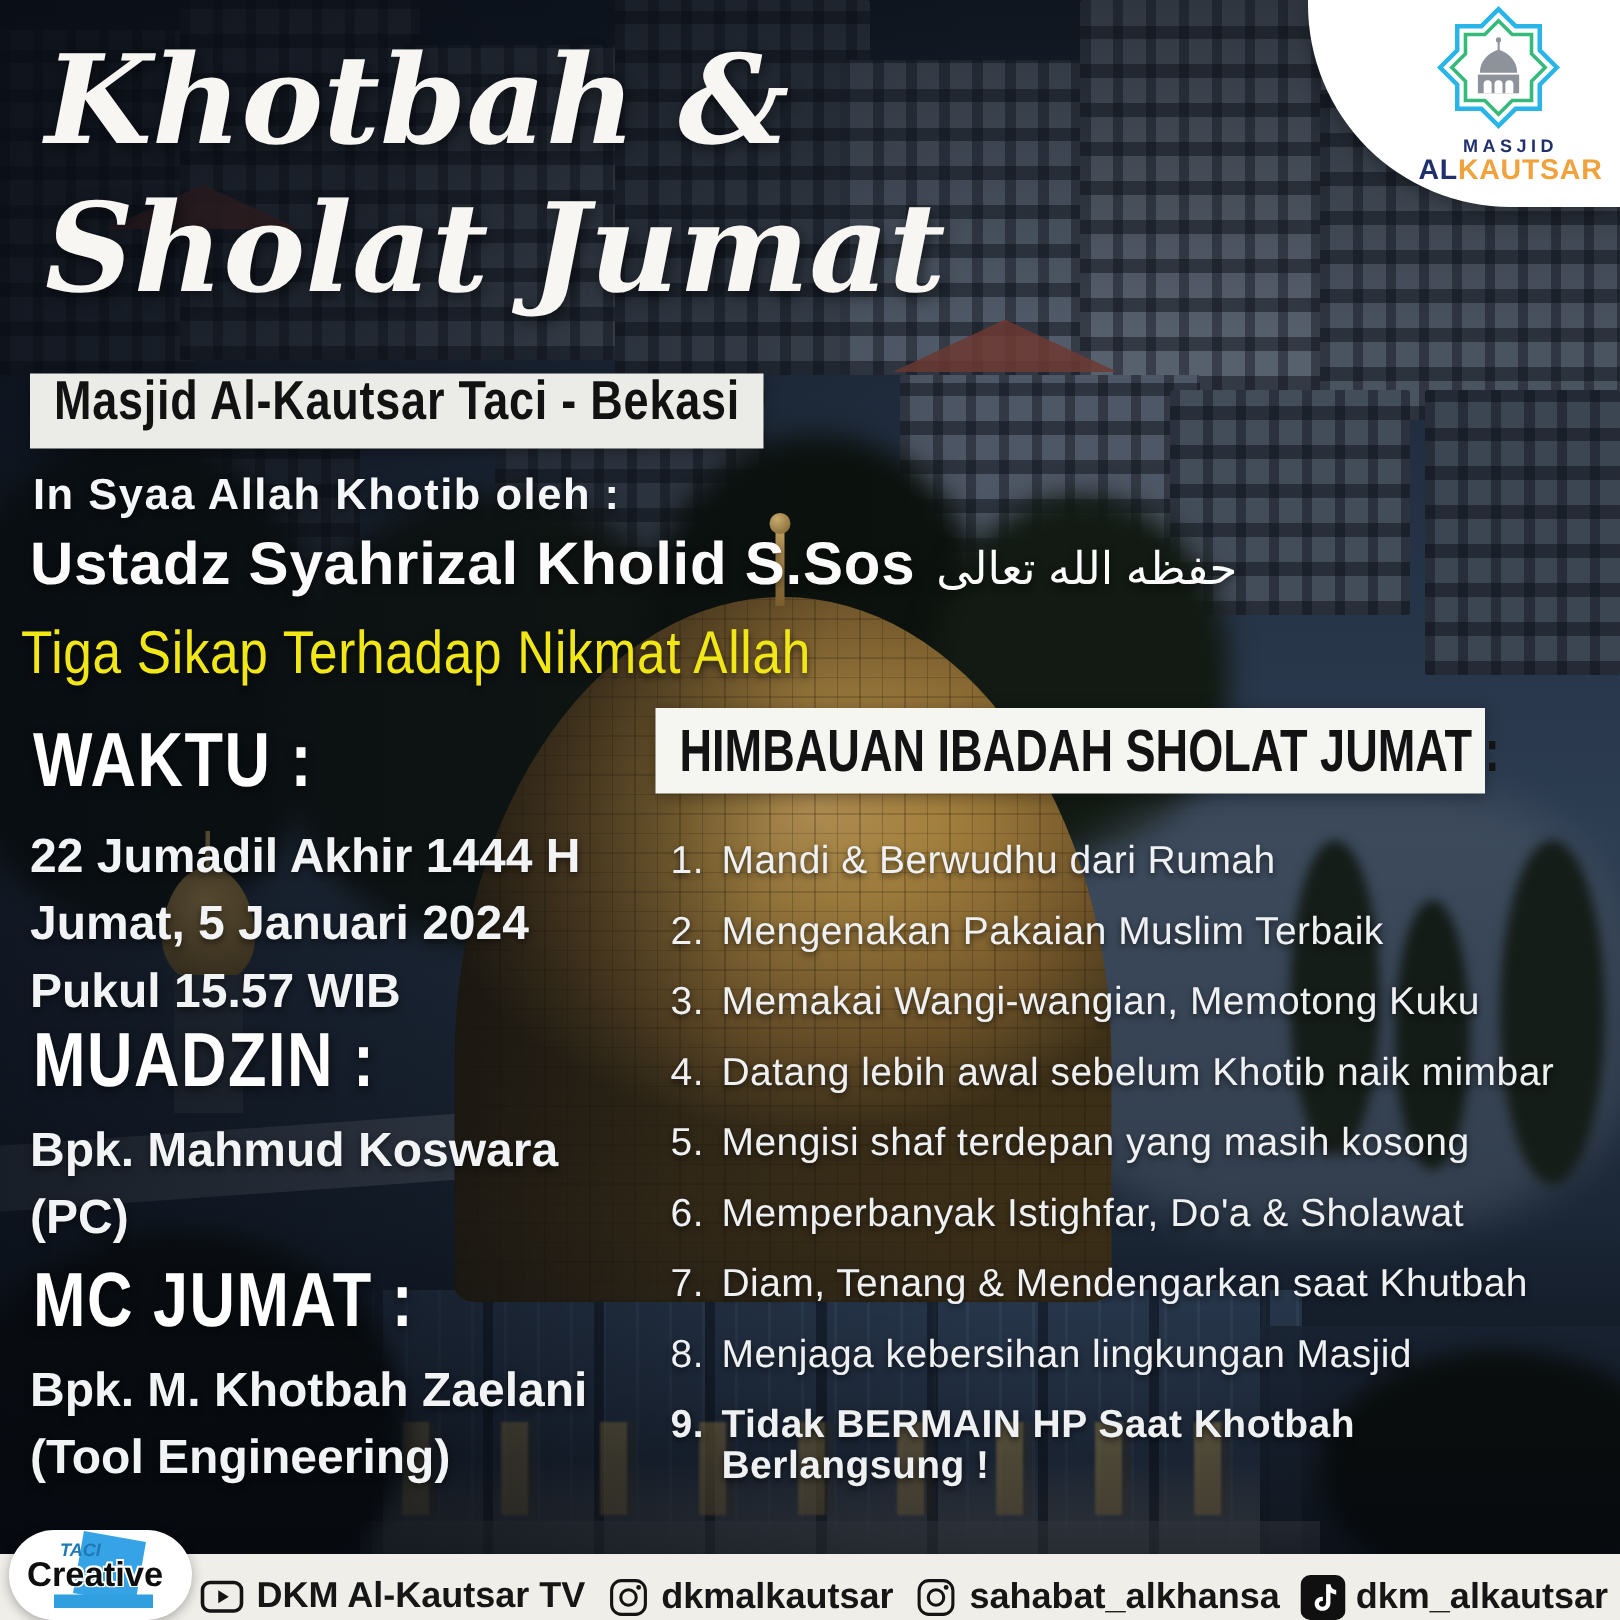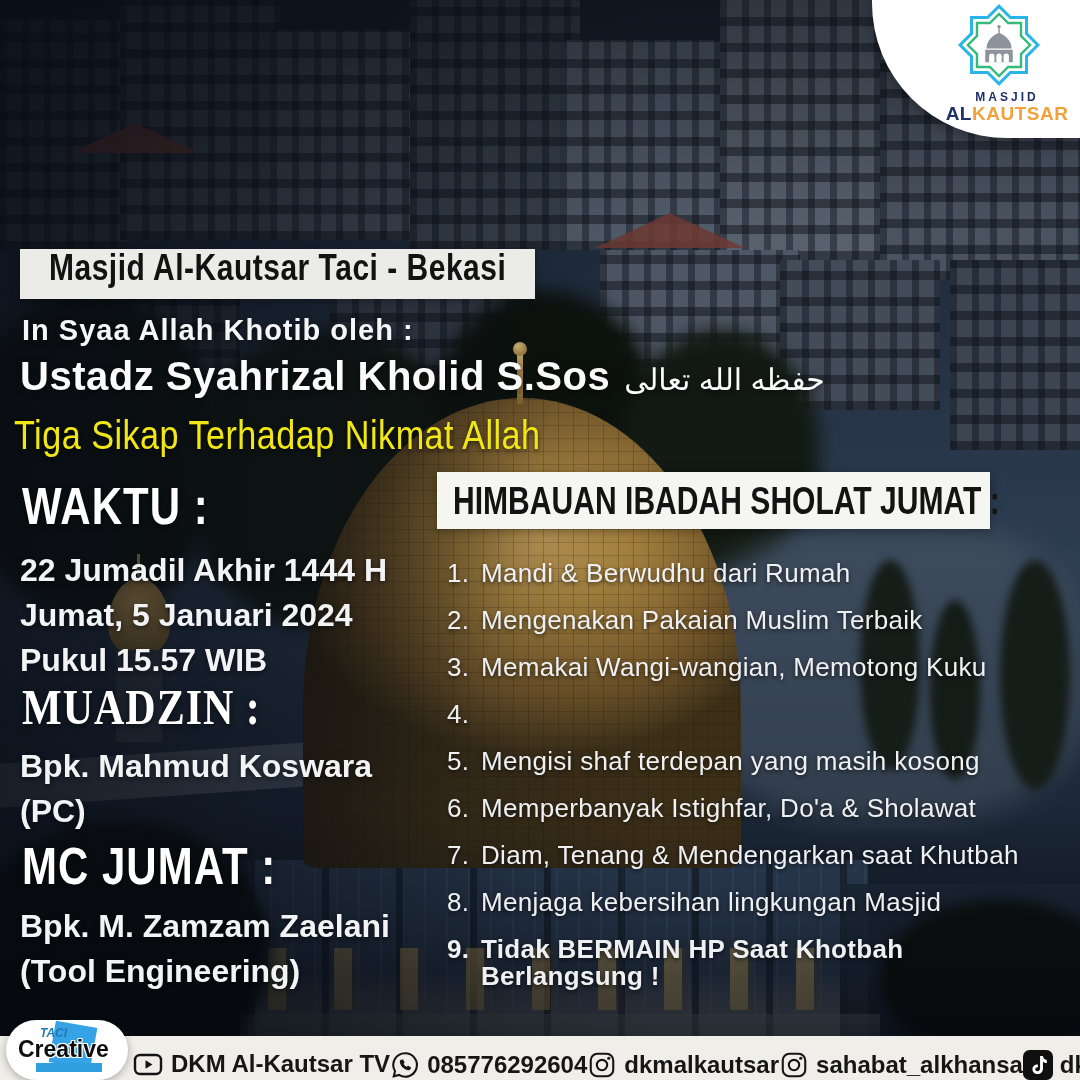--- a/index.html
+++ b/index.html
@@ -44,21 +44,21 @@
   
   .ov-left{background:linear-gradient(90deg, rgba(8,12,20,.74) 0, rgba(8,12,20,.46) 300px, rgba(8,12,20,.14) 520px, rgba(8,12,20,0) 660px);}
   .ov-top{background:linear-gradient(180deg, rgba(8,12,20,.5), rgba(8,12,20,0) 230px);}
   .ov-bottom{background:linear-gradient(0deg, rgba(5,8,14,.85) 0, rgba(5,8,14,.3) 150px, rgba(5,8,14,0) 270px);}
   
   .cond{display:inline-block;transform:scaleY(1.22);transform-origin:left bottom;}
   .title{position:absolute;left:30px;top:18px;color:#f7f6f2;
     font-family:"DejaVu Serif",serif;font-style:italic;font-weight:bold;
     font-size:82px;line-height:99px;text-shadow:2px 3px 10px rgba(0,0,0,.55);}
   .badge{position:absolute;left:20px;top:249px;background:#ebebe8;color:#121212;
-    padding:6px 29px 10px;font-weight:bold;font-size:30px;letter-spacing:.5px;
+    padding:6px 16px 10px;font-weight:bold;font-size:30px;letter-spacing:.5px;
     box-shadow:0 2px 8px rgba(0,0,0,.3);}
   .intro{position:absolute;left:22px;top:314px;color:#f5f6f8;font-weight:bold;font-size:29px;letter-spacing:1px;text-shadow:0 2px 5px rgba(0,0,0,.5);}
   .speaker{position:absolute;left:20px;top:354px;color:#fbfbfc;font-weight:bold;font-size:40px;letter-spacing:.5px;text-shadow:0 2px 6px rgba(0,0,0,.55);}
   .speaker .arabic{font-size:30px;font-weight:normal;margin-left:14px;}
   .topic{position:absolute;left:14px;top:417px;color:#f2e716;font-weight:normal;font-size:36px;letter-spacing:.5px;text-shadow:0 2px 5px rgba(0,0,0,.6);}
   .sec-h{position:absolute;color:#ffffff;font-weight:bold;font-size:42px;letter-spacing:1px;text-shadow:0 2px 6px rgba(0,0,0,.6);}
   .sec-lines{position:absolute;color:#f2f3f5;font-weight:bold;font-size:32px;line-height:45px;text-shadow:0 2px 5px rgba(0,0,0,.55);}
   .panel-h{position:absolute;left:437px;top:472px;width:553px;height:57px;background:#f5f5f2;
     display:flex;align-items:center;padding-left:16px;box-sizing:border-box;box-shadow:0 2px 10px rgba(0,0,0,.35);}
   .panel-h span{color:#131313;font-weight:bold;font-size:31px;white-space:nowrap;
@@ -149,45 +149,49 @@
       <g fill="#ffffff">
         <path d="M38.5 70 v-7 a3.1 3.1 0 0 1 6.2 0 v7 z"></path>
         <path d="M46.9 70 v-7 a3.1 3.1 0 0 1 6.2 0 v7 z"></path>
         <path d="M55.3 70 v-7 a3.1 3.1 0 0 1 6.2 0 v7 z"></path>
       </g>
     </svg>
     <div class="lg-masjid">MASJID</div>
     <div class="lg-name"><span class="lg-al">AL</span><span class="lg-kautsar">KAUTSAR</span></div>
   </div>
 
+  <div class="title">
+    <div>Khotbah &amp;</div>
+    <div>Sholat Jumat</div>
+  </div>
 
   <div class="badge"><span class="cond">Masjid Al-Kautsar Taci - Bekasi</span></div>
 
   <div class="intro">In Syaa Allah Khotib oleh :</div>
   <div class="speaker">
     <span>Ustadz Syahrizal Kholid S.Sos</span><span class="arabic" dir="rtl">حفظه الله تعالى</span>
   </div>
   <div class="topic"><span class="cond" style="transform:scale(.95,1.12);">Tiga Sikap Terhadap Nikmat Allah</span></div>
 
   <div class="sec-h" style="left:22px;top:488px;"><span class="cond">WAKTU :</span></div>
   <div class="sec-lines" style="left:20px;top:548px;">
     <div>22 Jumadil Akhir 1444 H</div>
     <div>Jumat, 5 Januari 2024</div>
     <div>Pukul 15.57 WIB</div>
   </div>
 
-  <div class="sec-h" style="left:22px;top:688px;font-family:Liberation Serif, serif;"><span class="cond">MUADZIN :</span></div>
+  <div class="sec-h" style="left:22px;top:688px;"><span class="cond">MUADZIN :</span></div>
   <div class="sec-lines" style="left:20px;top:744px;">
     <div>Bpk. Mahmud Koswara</div>
     <div>(PC)</div>
   </div>
 
   <div class="sec-h" style="left:22px;top:848px;"><span class="cond">MC JUMAT :</span></div>
   <div class="sec-lines" style="left:20px;top:904px;">
-    <div>Bpk. M. Zamzam Zaelani</div>
+    <div>Bpk. M. Khotbah Zaelani</div>
     <div>(Tool Engineering)</div>
   </div>
 
   <div class="panel-h">
       <span>HIMBAUAN IBADAH SHOLAT JUMAT :</span>
     </div>
   <ul class="advice">
     <li>
         <span class="num">1.</span>
         <span class="item-text">Mandi &amp; Berwudhu dari Rumah</span>
@@ -195,20 +199,21 @@
     <li>
         <span class="num">2.</span>
         <span class="item-text">Mengenakan Pakaian Muslim Terbaik</span>
       </li>
     <li>
         <span class="num">3.</span>
         <span class="item-text">Memakai Wangi-wangian, Memotong Kuku</span>
       </li>
     <li>
         <span class="num">4.</span>
+        <span class="item-text">Datang lebih awal sebelum Khotib naik mimbar</span>
       </li>
     <li>
         <span class="num">5.</span>
         <span class="item-text">Mengisi shaf terdepan yang masih kosong</span>
       </li>
     <li>
         <span class="num">6.</span>
         <span class="item-text">Memperbanyak Istighfar, Do'a &amp; Sholawat</span>
       </li>
     <li>
@@ -226,27 +231,20 @@
   </ul>
 
   <div class="footer-bar">
     <div class="footer-items">
       <div class="f-item">
         <svg width="32" height="32" viewBox="0 0 32 32">
           <rect x="3" y="7" width="26" height="19" rx="5" fill="none" stroke="#141414" stroke-width="2.4"></rect>
           <path d="M13.5 12.2 20.5 16.5 13.5 20.8z" fill="#141414"></path>
         </svg>
         <span>DKM Al-Kautsar TV</span>
-      </div>
-      <div class="f-item">
-        <svg width="30" height="30" viewBox="0 0 32 32">
-          <path d="M16 3.5a12.5 12.5 0 0 0-10.6 19.1L4 28l5.6-1.4A12.5 12.5 0 1 0 16 3.5z" fill="none" stroke="#141414" stroke-width="2.2"></path>
-          <path d="M11.4 10.3c-.8.8-1.1 1.8-.9 2.9.5 2.2 1.8 4.4 3.8 6.1 1.4 1.2 3.1 2 4.7 2.3 1.1.2 2-.2 2.7-1l.6-.8c.3-.5.2-1.1-.3-1.4l-2.2-1.3c-.4-.3-1-.2-1.3.2l-.6.7c-1.3-.7-2.8-2-3.5-3.4l.7-.5c.4-.3.5-.9.3-1.4l-1.3-2.2c-.3-.5-1-.6-1.4-.2z" fill="#141414"></path>
-        </svg>
-        <span>085776292604</span>
       </div>
       <div class="f-item">
         <svg width="30" height="30" viewBox="0 0 32 32" fill="none" stroke="#141414" stroke-width="2.2">
           <rect x="4" y="4" width="24" height="24" rx="7"></rect>
           <circle cx="16" cy="16" r="5.5"></circle>
           <circle cx="23.2" cy="8.8" r="1.7" fill="#141414" stroke="none"></circle>
         </svg>
         <span>dkmalkautsar</span>
       </div>
       <div class="f-item">

